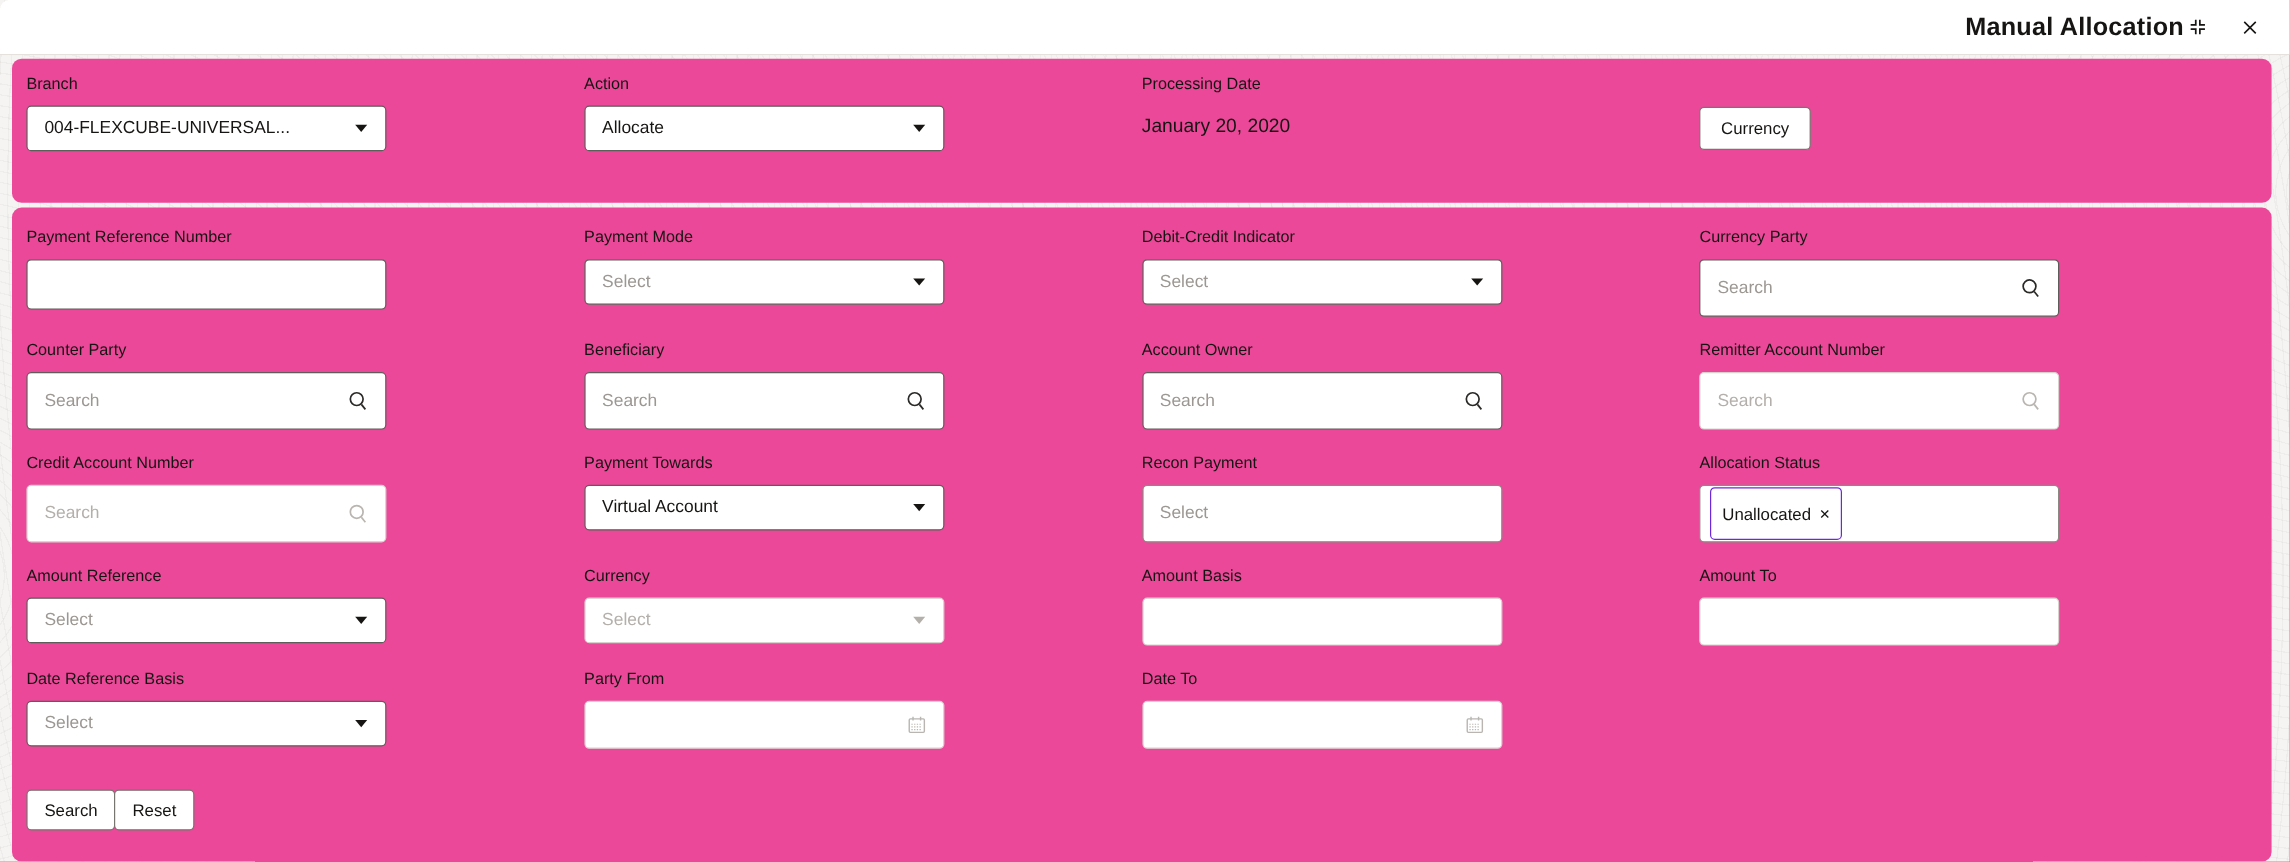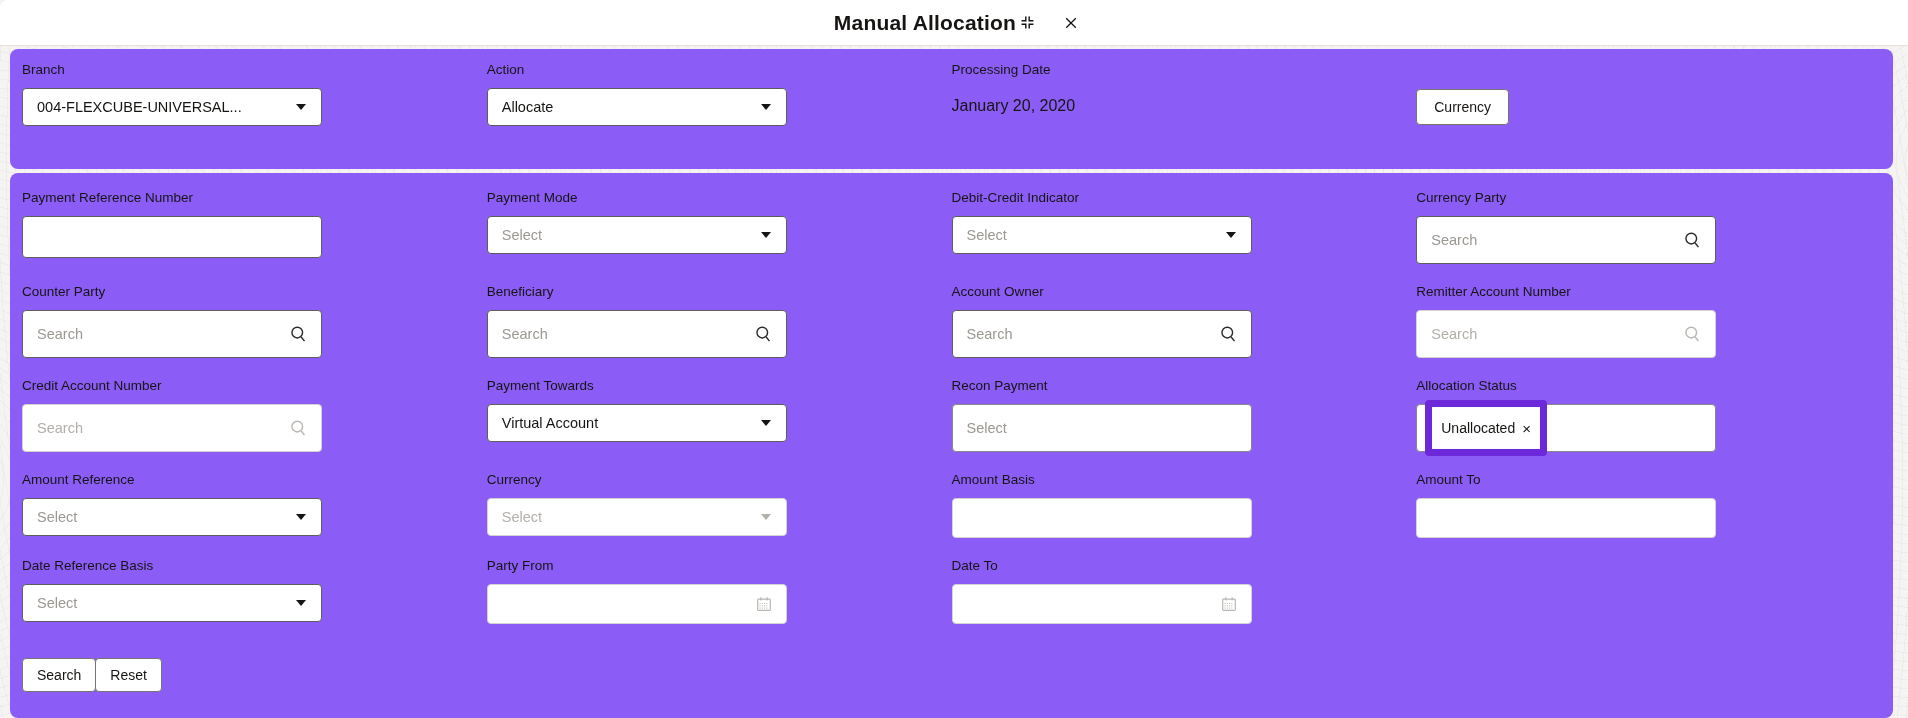--- a/index.html
+++ b/index.html
@@ -7,29 +7,29 @@
   body {
     font-family:"Liberation Sans", sans-serif;
     background-color:#f5f4f2;
     background-image:
       repeating-radial-gradient(circle at -60px 480px, rgba(110,100,90,0.05) 0 1px, transparent 1px 9px),
       repeating-radial-gradient(circle at 1960px 160px, rgba(110,100,90,0.05) 0 1px, transparent 1px 9px);
     color:#161513;
   }
   .window-header {
     height:46px; background:#fff; border-bottom:1px solid #e5e2de;
-    display:flex; align-items:center; justify-content:center;
+    display:flex; align-items:center; justify-content:flex-end;
     padding:0 22px 0 30px; border-top-left-radius:8px;
   }
   .page-title { font-size:21px; font-weight:700; color:#161513; letter-spacing:0.2px; }
   .hdr-icons { display:flex; align-items:center; gap:22px; }
   .icon-btn { background:none; border:none; cursor:pointer; color:#161513; width:22px; height:22px;
     display:flex; align-items:center; justify-content:center; padding:0; }
   main { margin:3px 0 0 10px; width:1883px; }
-  .card { background:#8b5cf6; border-radius:8px; }
+  .card { background:#ec4899; border-radius:8px; }
   .card-top { height:120px; padding-top:13px; }
   .card-main { margin-top:4px; min-height:545px; padding-top:17px; padding-bottom:20px; }
   .grid { display:grid; grid-template-columns:repeat(4,1fr); padding:0 12px; }
   .form-row { margin-bottom:20px; }
   .cell {}
   .label { font-size:13.5px; color:#161513; margin-bottom:11px; }
   .field {
     width:300px; background:#fff; border-radius:4px; display:flex; align-items:center;
     position:relative;
   }
@@ -61,21 +61,21 @@
   .btn {
     background:#fff; border:1px solid #77756f; border-radius:4px; color:#161513;
     font-family:"Liberation Sans", sans-serif; font-size:14px; padding:9px 17px; cursor:pointer;
   }
   .proceed-wrap { padding-top:27px; }
   .btn-row { display:flex; padding:0 12px; margin-top:34px; }
   .btn-row .btn { padding:8px 14px; }
   .btn-row .btn + .btn { margin-left:-1px; }
   .chip {
     display:inline-flex; align-items:center; gap:7px; margin-left:8px;
-    border:7px solid #6d28d9; border-radius:4px; padding:13px 9px;
+    border:1px solid #6d28d9; border-radius:4px; padding:13px 9px;
     font-size:14px; color:#161513; background:#fff;
   }
   .chip-x { cursor:pointer; font-size:15px; color:#161513; line-height:1; }
 </style>
 </head>
 <body>
 
 <header class="window-header">
   <h1 class="page-title">Manual Allocation</h1>
   <div class="hdr-icons">

